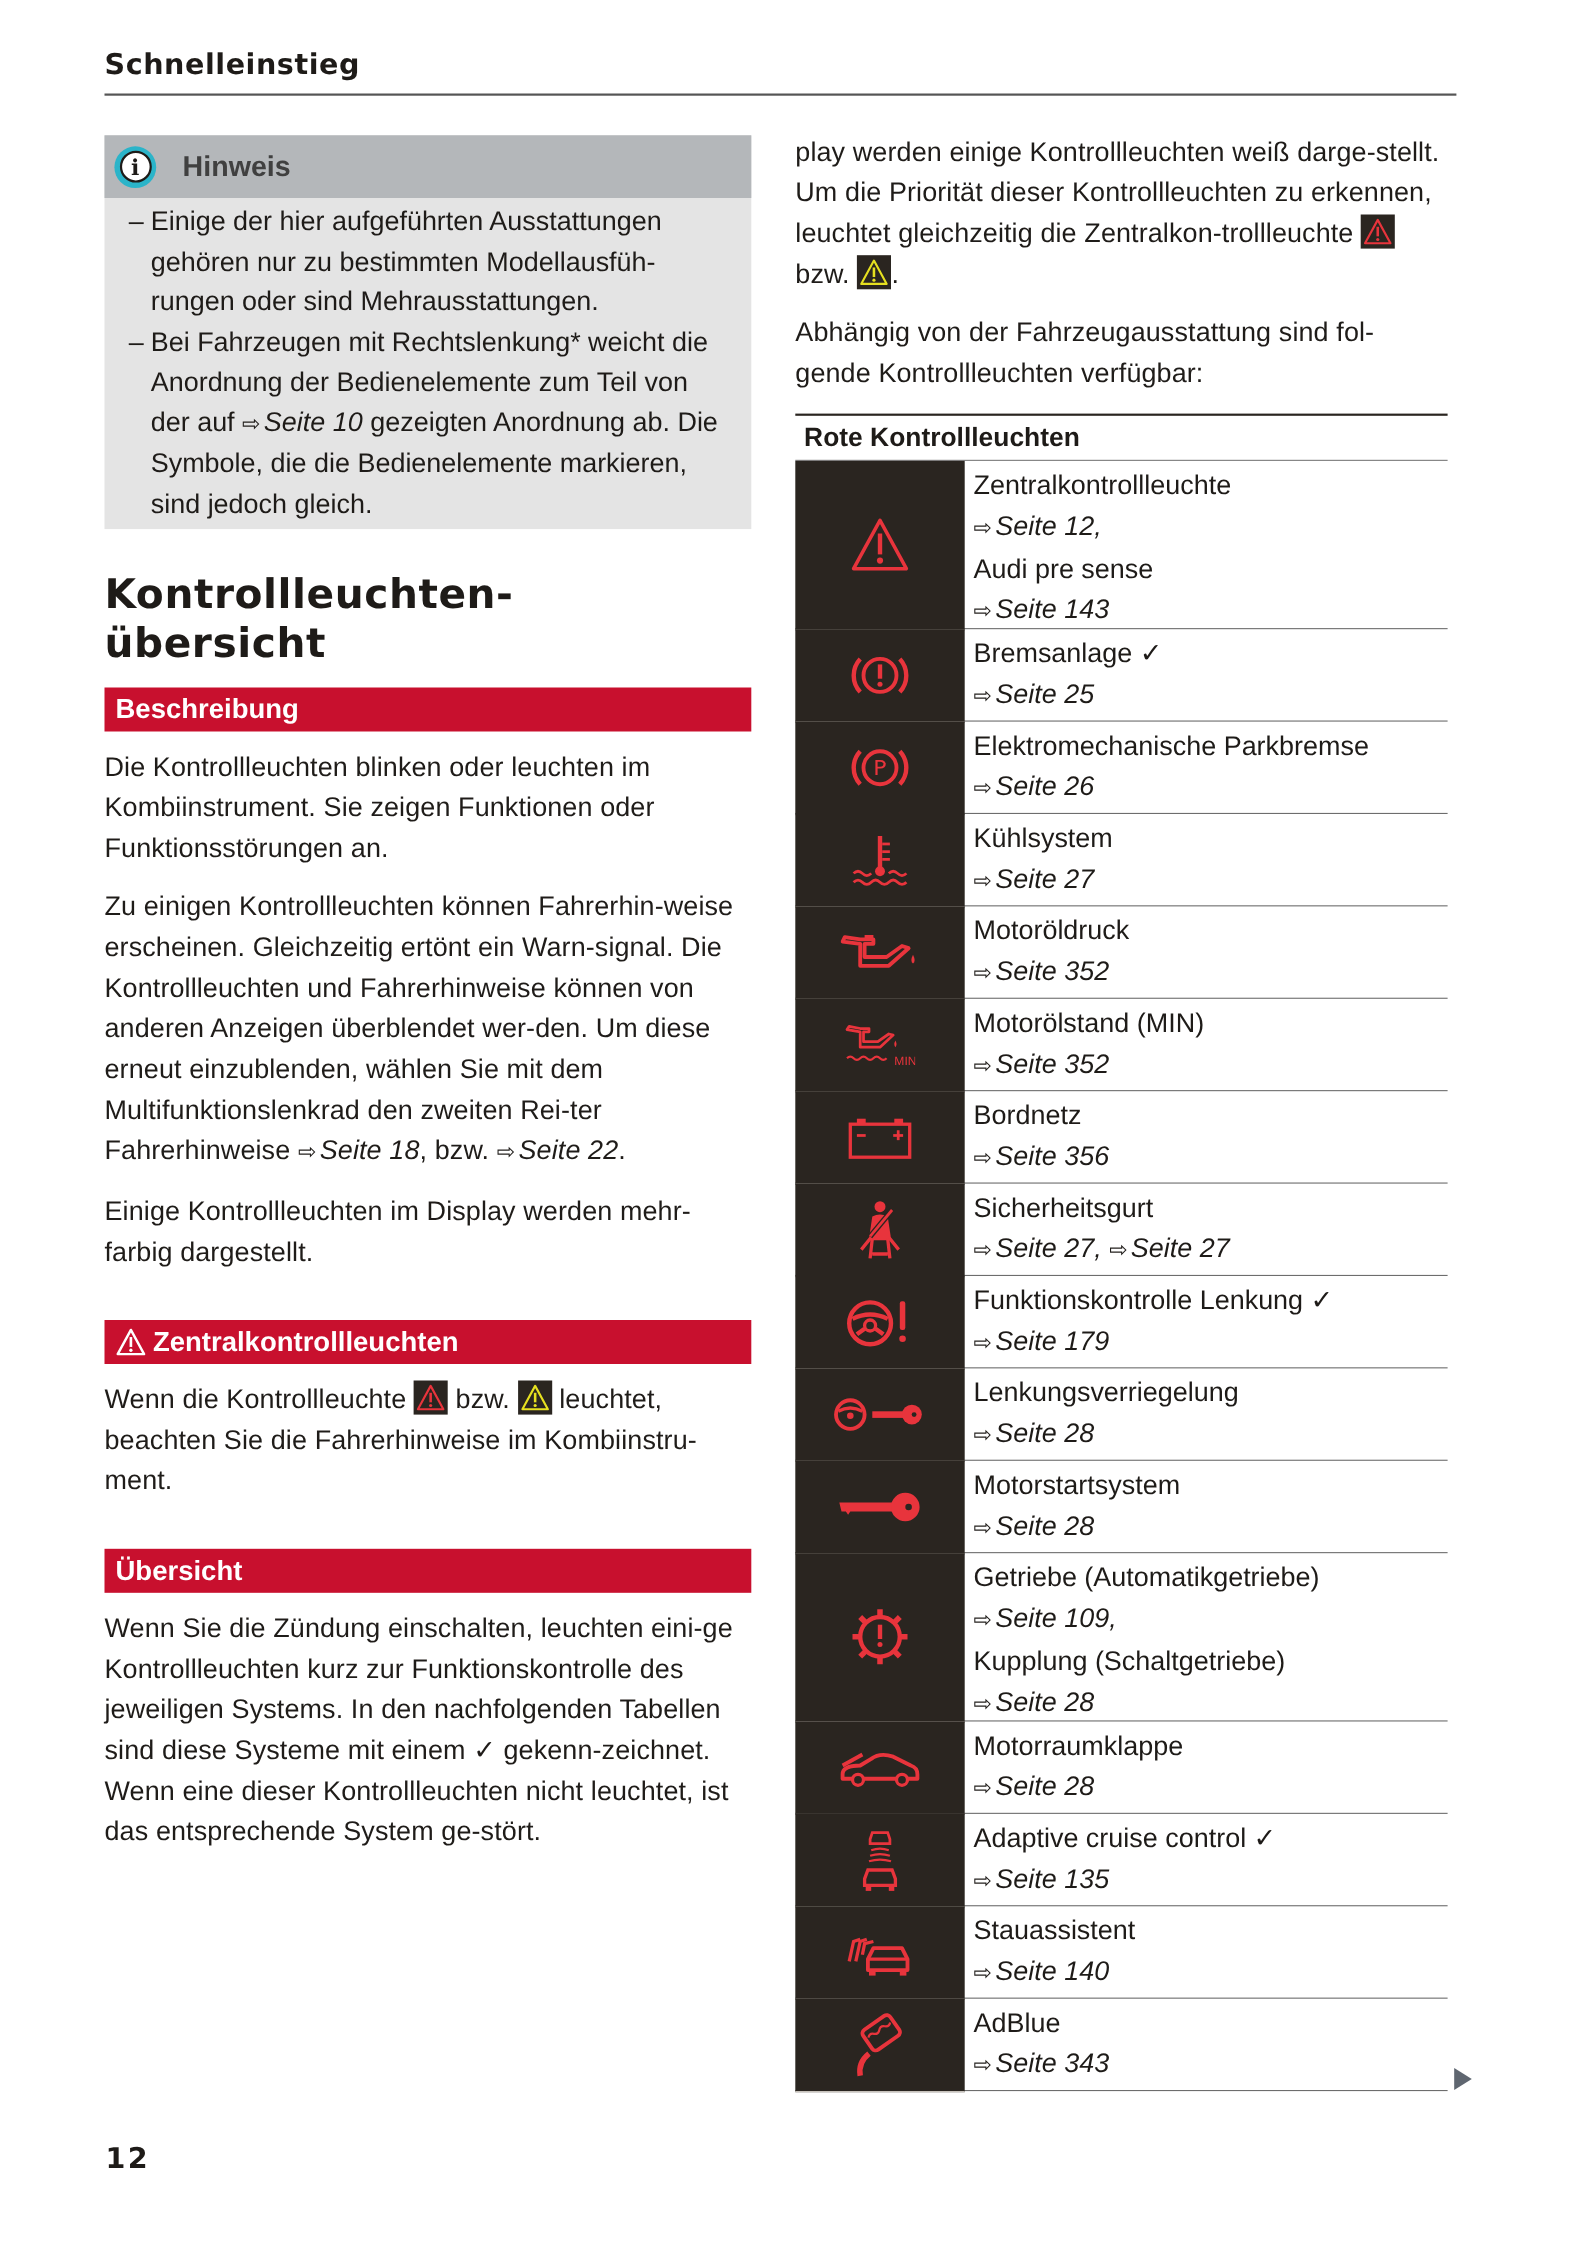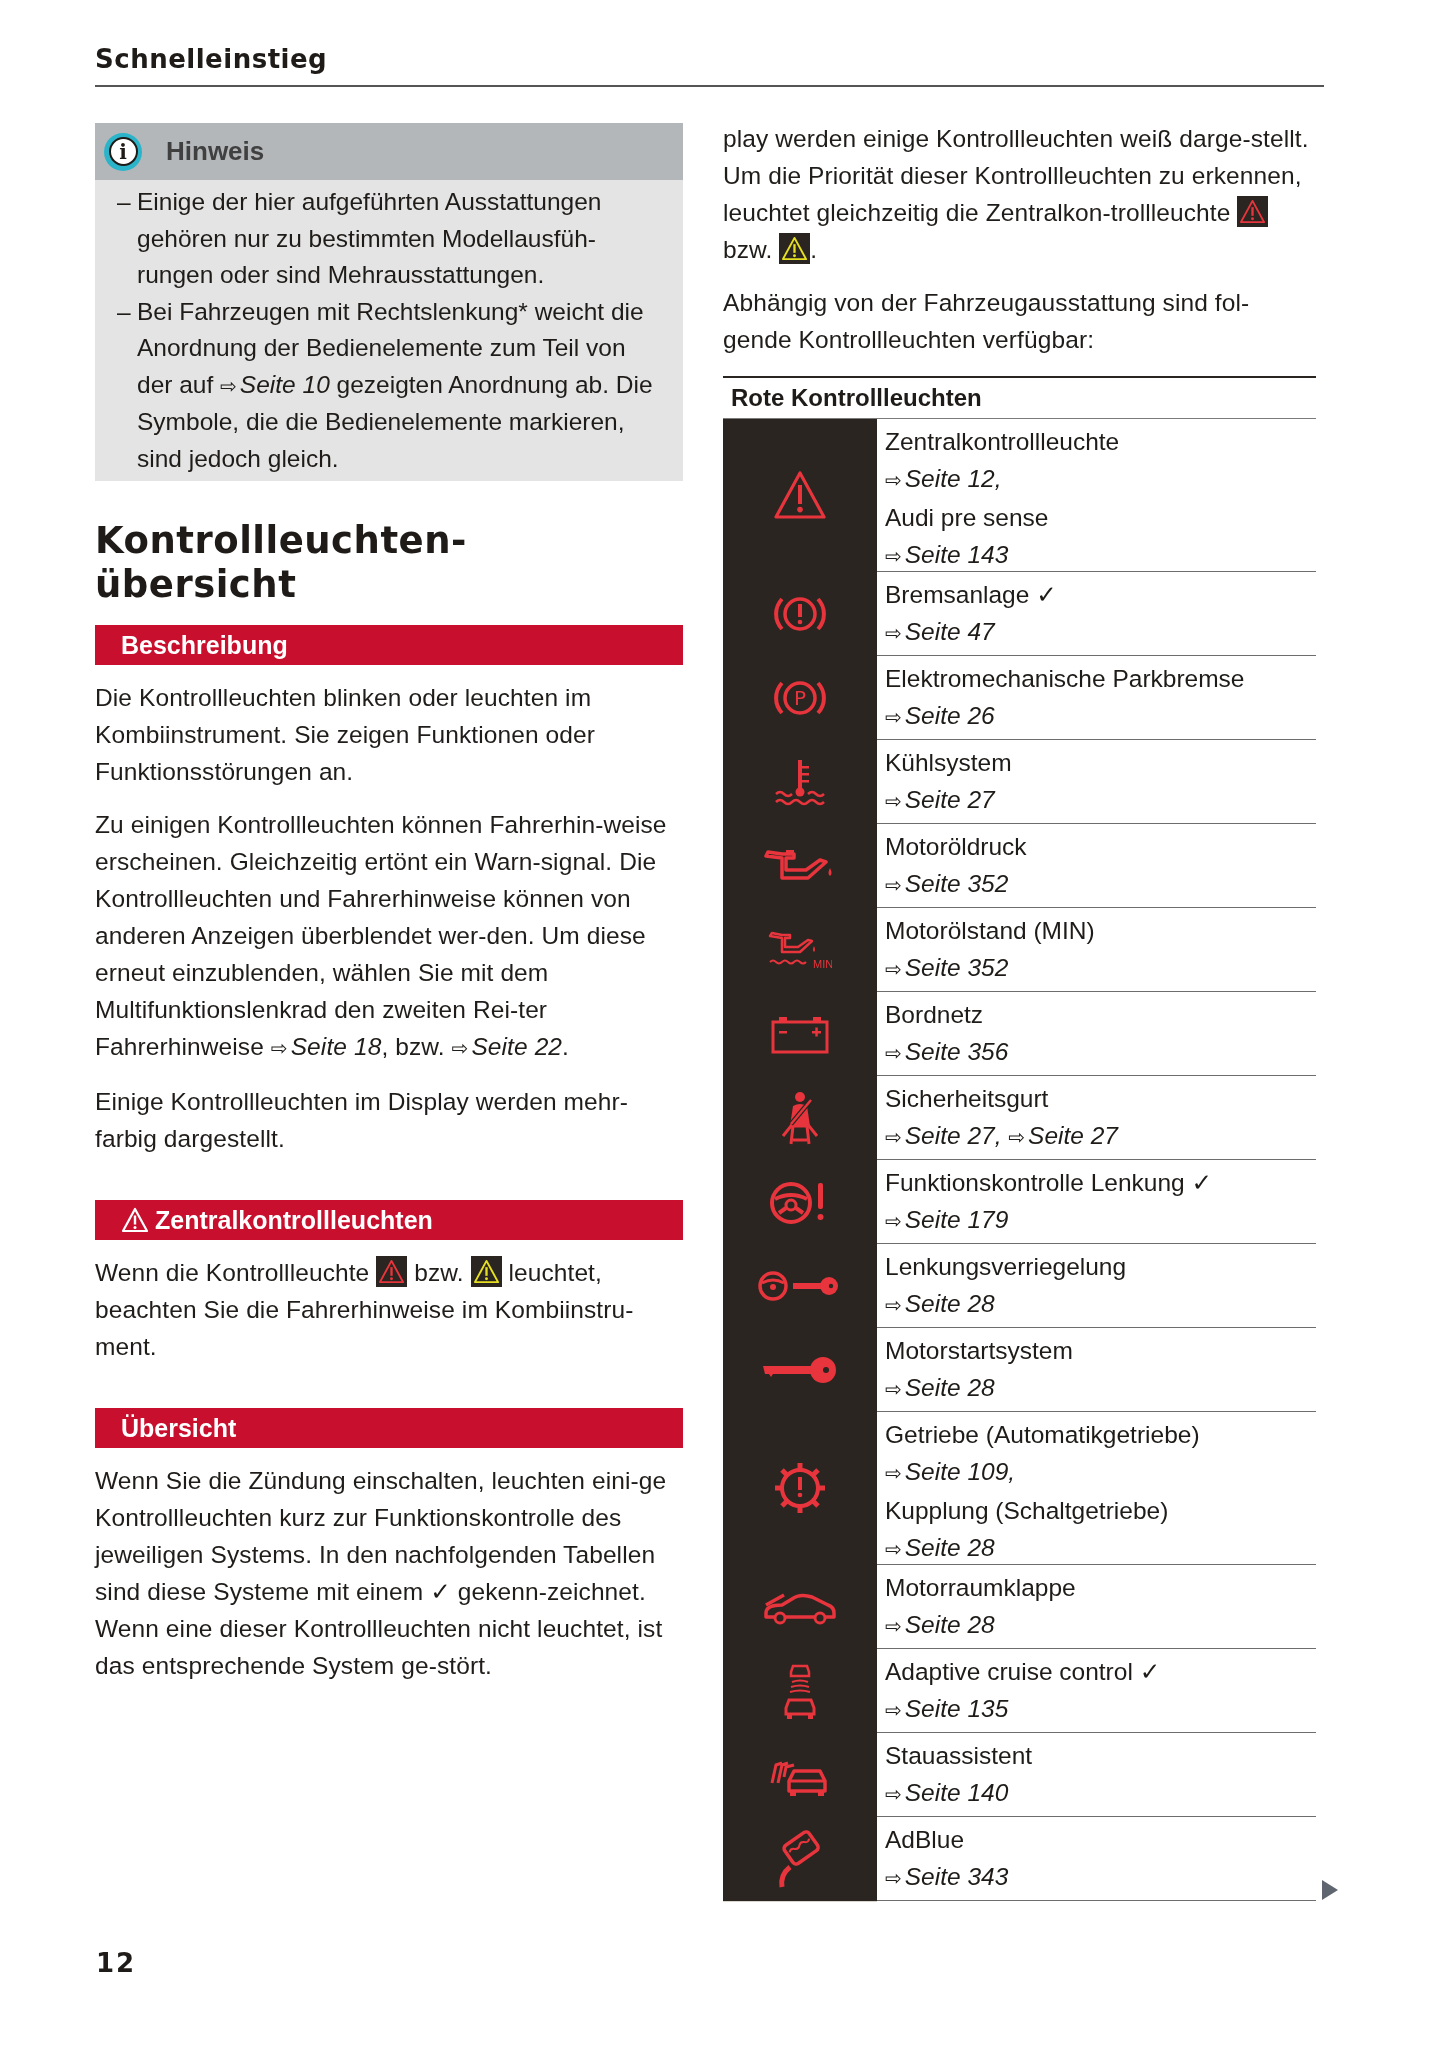--- a/index.html
+++ b/index.html
@@ -26,21 +26,21 @@
   .info-icon span { width:29px; height:29px; border-radius:50%; background:#fff; border:2.5px solid #1e1b18;
                box-sizing:border-box; display:flex; align-items:center; justify-content:center;
                font-family:"DejaVu Serif", serif; font-weight:bold; font-size:20px; color:#1e1b18; }
   .note-title { font-family:"Liberation Sans", sans-serif; font-weight:bold; font-size:26px; color:#404040; }
   .note-body { padding:4px 16px 4px 22px; }
   .note-item { display:flex; font-size:24.5px; line-height:36.5px; font-family:"Liberation Sans", sans-serif; }
   .note-item .dash { width:20px; flex:none; }
 
   .h1 { font-family:"DejaVu Sans", sans-serif; font-weight:bold; font-size:37px; line-height:44px;
         margin:38px 0 0 0; letter-spacing:0.5px; color:#1e1b18; }
-  .bar { background:#c8102e; color:#fff; height:40px; display:flex; align-items:center; padding-left:26px;
+  .bar { background:#c8102e; color:#fff; height:40px; display:flex; align-items:center; padding-left:10px;
          font-family:"Liberation Sans", sans-serif; font-weight:bold; font-size:25px; }
   .bar .warn { margin-right:6px; }
 
   .inline-warn { display:inline-block; width:31px; height:31px; background:#2a2520; vertical-align:-6px;
                  position:relative; }
   .inline-warn svg { position:absolute; left:2px; top:2px; }
 
   
   .tbl-top-rule { height:2px; background:#2a2520; margin-top:18px; }
   .tbl-title { font-family:"Liberation Sans", sans-serif; font-weight:bold; font-size:24px;
@@ -165,21 +165,21 @@
         <svg width="60" height="50" viewBox="0 0 60 50">
             <circle cx="30" cy="25" r="15" fill="none" stroke="#e8343c" stroke-width="3.5"></circle>
             <path d="M12 10 A22 22 0 0 0 12 40" fill="none" stroke="#e8343c" stroke-width="4"></path>
             <path d="M48 10 A22 22 0 0 1 48 40" fill="none" stroke="#e8343c" stroke-width="4"></path>
             <rect x="28" y="15" width="4" height="13" fill="#e8343c"></rect>
             <circle cx="30" cy="33" r="2.3" fill="#e8343c"></circle>
           </svg>
       </div>
       <div class="tx">
         <div>Bremsanlage ✓</div>
-        <div><span class="arr">⇨</span><span class="ref">Seite 47</span></div>
+        <div><span class="arr">⇨</span><span class="ref">Seite 25</span></div>
       </div>
     </div>
 
     <div class="row r2">
       <div class="ic">
         <svg width="60" height="50" viewBox="0 0 60 50">
             <circle cx="30" cy="25" r="15" fill="none" stroke="#e8343c" stroke-width="3.5"></circle>
             <path d="M12 10 A22 22 0 0 0 12 40" fill="none" stroke="#e8343c" stroke-width="4"></path>
             <path d="M48 10 A22 22 0 0 1 48 40" fill="none" stroke="#e8343c" stroke-width="4"></path>
             <text x="30" y="32" text-anchor="middle" font-family="DejaVu Sans, sans-serif" font-size="20" fill="#e8343c">P</text>

